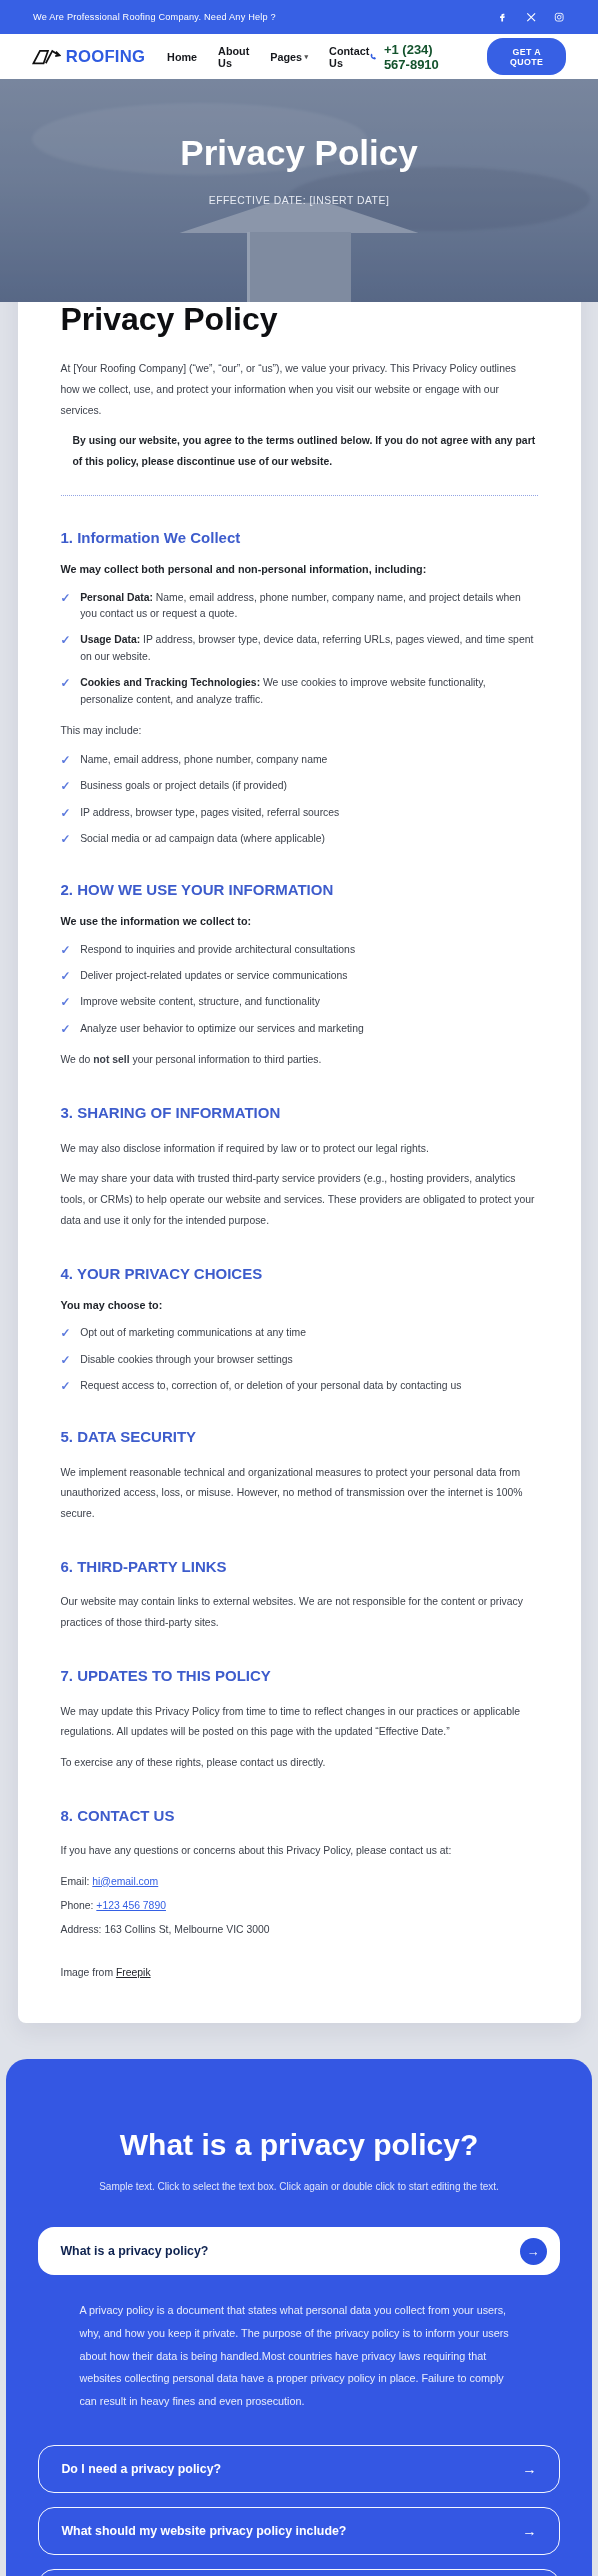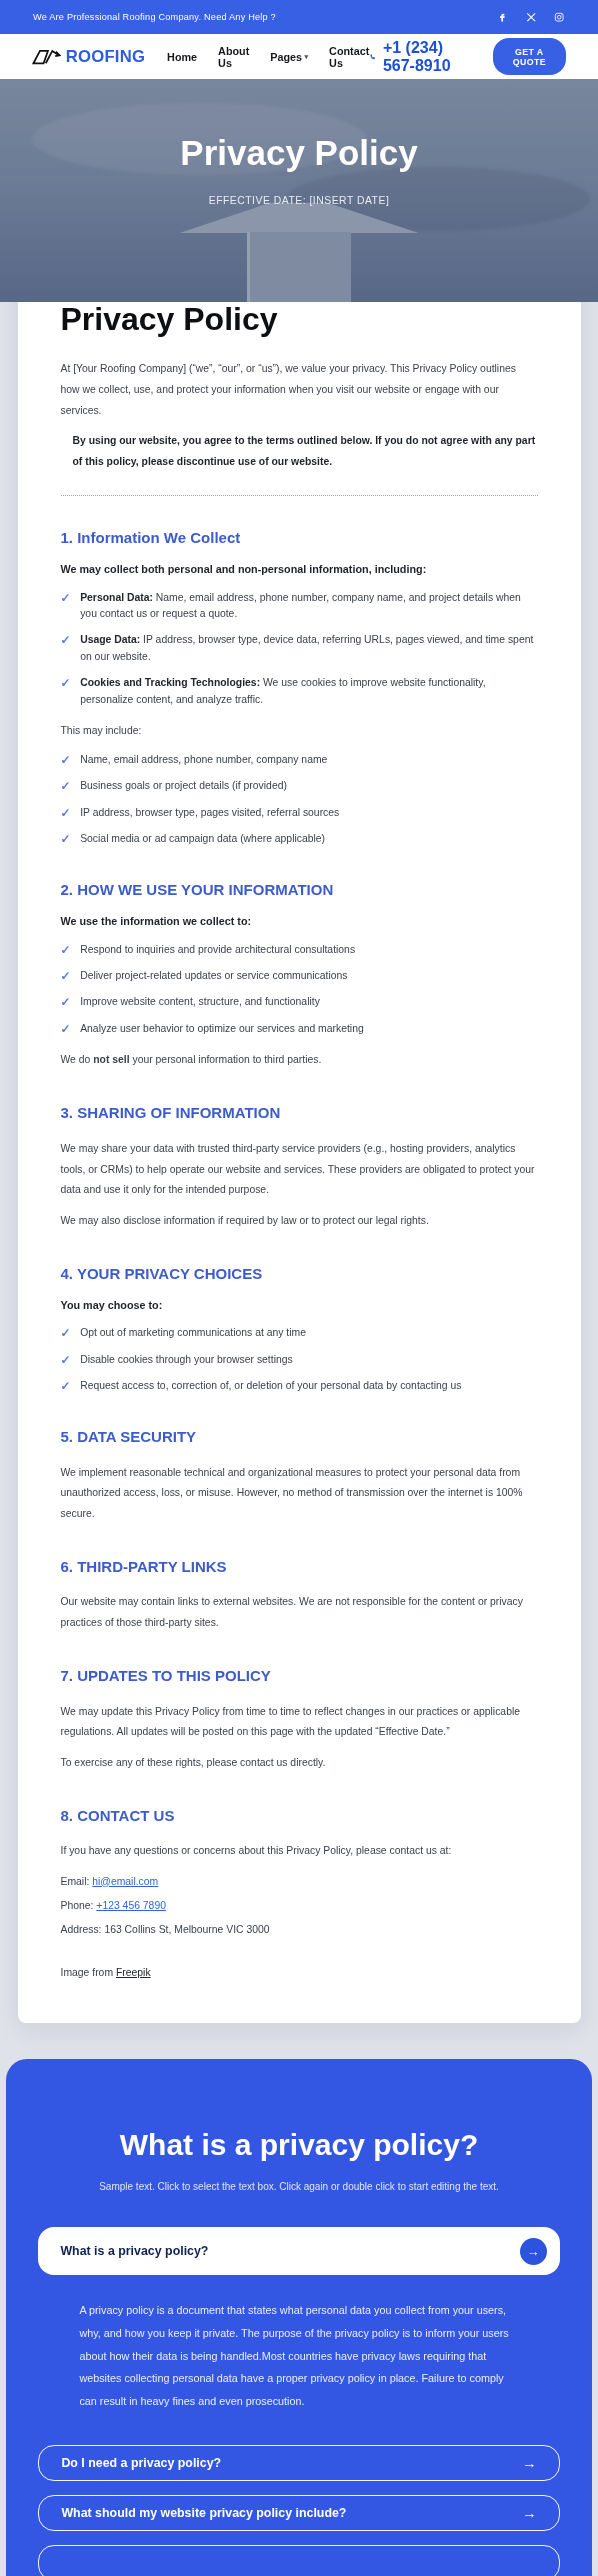--- a/index.html
+++ b/index.html
@@ -17,21 +17,21 @@
   .soc-ic svg { width:10.4px; height:10.4px; fill:currentColor; stroke:currentColor; }
   
   .nav { background:#fff; height:45px; display:flex; align-items:center; padding:16px 32px; }
   .brand { display:flex; align-items:center; gap:4.8px; cursor:pointer; }
   .brand svg { width:29px; height:17.5px; stroke:#111; fill:none; stroke-width:2.4; }
   .brand-name { font-size:16.7px; font-weight:800; color:#2f5be0; letter-spacing:0.2px; }
   .nav-menu { display:flex; gap:21px; margin-left:22px; }
   .nav-link { font-size:10.8px; font-weight:700; color:#16181d; text-decoration:none; cursor:pointer; display:flex; align-items:center; gap:2.4px; }
   .chev { font-size:7.2px; color:#555; }
   .nav-spacer { flex:1; }
-  .nav-phone { display:flex; align-items:center; gap:6.4px; color:#1d4ed8; font-weight:800; font-size:16px; margin-right:30px; cursor:pointer; }
+  .nav-phone { display:flex; align-items:center; gap:6.4px; color:#14532d; font-weight:800; font-size:13px; margin-right:30px; cursor:pointer; }
   .nav-phone svg { width:12px; height:12px; fill:#2f5be0; }
   .cta-btn { background:#3760e4; color:#fff; border:none; font-family:inherit; font-size:8.8px; font-weight:700; letter-spacing:0.4px; padding:8.8px 16.7px; border-radius:16px; cursor:pointer; }
   
   .hero { position:relative; height:223px; overflow:hidden;
     background: linear-gradient(180deg,#8f9bb0 0%,#7e8ca4 45%,#5f6f8e 100%); }
   .hero-cloud1, .hero-cloud2 { position:absolute; border-radius:50%; filter:blur(1.6px); }
   .hero-cloud1 { width:335px; height:72px; left:32px; top:24px; background:rgba(255,255,255,.10); }
   .hero-cloud2 { width:303px; height:64px; right:8px; top:88px; background:rgba(40,50,75,.14); }
   .chimney-cap { position:absolute; left:50%; top:121px; transform:translateX(-50%); width:239px; height:33px; background:#a9b2c2; clip-path:polygon(0 100%,38% 8%,62% 8%,100% 100%); }
   .chimney-body { position:absolute; left:50%; top:153px; transform:translateX(-50%); width:104px; height:72px; background:#98a2b4; border-left:3.2px solid #b8c0cd; }
@@ -57,21 +57,21 @@
   .credit-line { font-size:10.4px; margin-top:27px; }
   .dark-link { color:#23262c; text-decoration:underline; cursor:pointer; }
   
   .faq-section { margin:0 6.4px; border-radius:21px; background:#3457e3; padding:69px 32px 183px; color:#fff; }
   .faq-title { text-align:center; font-size:30px; font-weight:800; margin-bottom:19px; }
   .faq-subtitle { text-align:center; font-size:10px; color:#dfe5fb; margin-bottom:35px; }
   .faq-expanded { background:#fff; border-radius:16px; height:48px; display:flex; align-items:center; justify-content:space-between; padding:0 12.8px 0 22px; cursor:pointer; }
   .faq-exp-q { font-size:12.4px; font-weight:700; color:#0f2350; }
   .arrow-circle { width:27px; height:27px; border-radius:50%; background:#2c52e0; color:#fff; display:flex; align-items:center; justify-content:center; font-size:12.8px; }
   .faq-answer { margin:24px 41px 32px; font-size:10.8px; line-height:2.1; color:#e9edfc; }
-  .faq-row { border:1.3px solid rgba(255,255,255,.95); border-radius:16px; height:36px; display:flex; align-items:center; justify-content:space-between; padding:15px 22px; margin:0 0 14.4px; cursor:pointer; }
+  .faq-row { border:1.3px solid rgba(255,255,255,.95); border-radius:16px; height:48px; display:flex; align-items:center; justify-content:space-between; padding:15px 22px; margin:0 0 14.4px; cursor:pointer; }
   .faq-q { font-size:12.4px; font-weight:700; color:#fff; }
   .faq-arrow { font-size:14.4px; color:#fff; }
 </style>
 </head>
 <body>
 
 <div class="topbar">
   <span class="topbar-text">We Are Professional Roofing Company. Need Any Help ?</span>
   <div class="socials">
     <span class="soc-ic">
@@ -192,22 +192,22 @@
           </div>
           <div class="check-item">
             <span class="check-mark">✓</span>
             <span class="check-text"><span>Analyze user behavior to optimize our services and marketing</span></span>
           </div>
         </div>
         <p class="block-text"><span>We do </span><strong>not sell</strong><span> your personal information to third parties.</span></p>
       </section>
       <section>
         <h2 class="sec-heading">3. SHARING OF INFORMATION</h2>
+        <p class="block-text">We may also disclose information if required by law or to protect our legal rights.</p>
         <p class="block-text">We may share your data with trusted third-party service providers (e.g., hosting providers, analytics tools, or CRMs) to help operate our website and services. These providers are obligated to protect your data and use it only for the intended purpose.</p>
-        <p class="block-text">We may also disclose information if required by law or to protect our legal rights.</p>
       </section>
       <section>
         <h2 class="sec-heading">4. YOUR PRIVACY CHOICES</h2>
         <p class="block-bold">You may choose to:</p>
         <div class="check-list">
           <div class="check-item">
             <span class="check-mark">✓</span>
             <span class="check-text"><span>Opt out of marketing communications at any time</span></span>
           </div>
           <div class="check-item">

